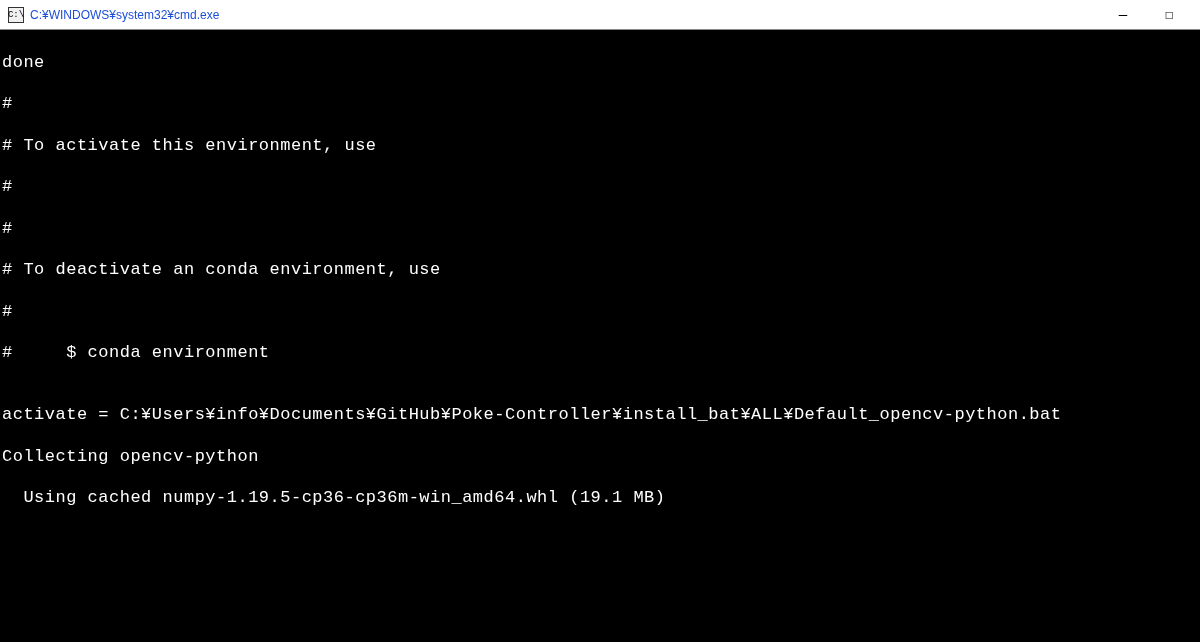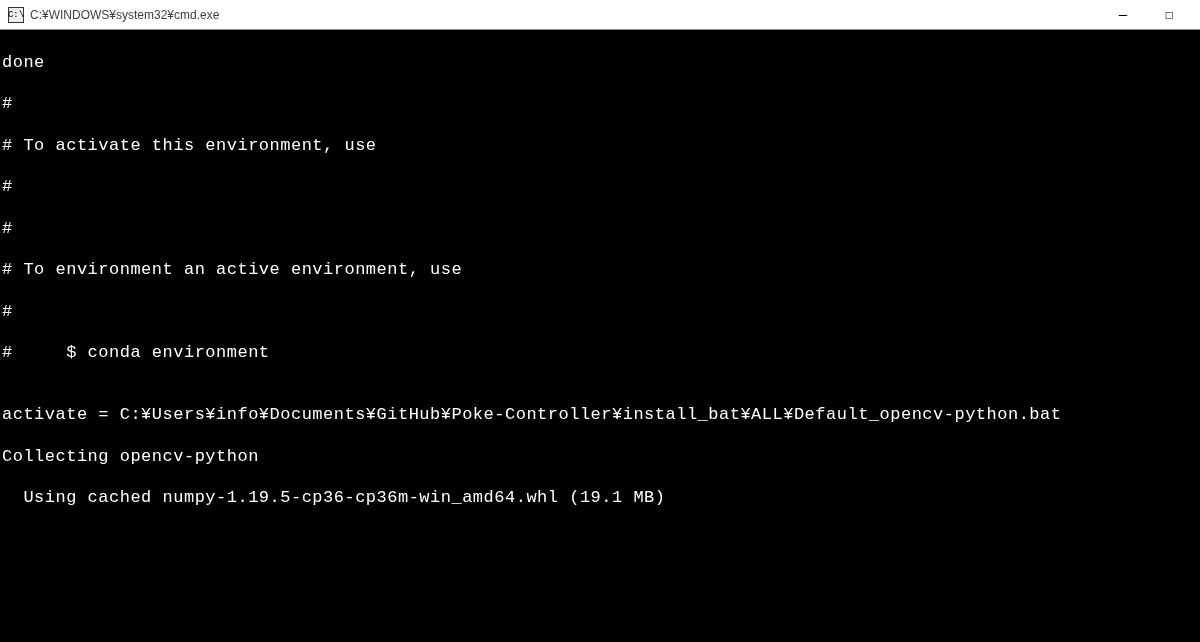--- a/index.html
+++ b/index.html
@@ -29,21 +29,21 @@
       display: inline-flex;
       align-items: center;
       justify-content: center;
       border: 1px solid #333;
       font-size: 9px;
       background: #f0f0f0;
     }
     .titlebar-text {
       font-family: 'Segoe UI', Tahoma, sans-serif;
       font-size: 12px;
-      color: #404040;
+      color: #1d4ed8;
       flex: 1;
     }
     .titlebar-controls {
       display: flex;
       gap: 0;
     }
     .titlebar-btn {
       width: 46px;
       height: 30px;
       display: flex;
@@ -78,21 +78,21 @@
     </div>
   </div>
 </div>
 
 <div class="terminal">
 <div>done</div>
 <div>#</div>
 <div># To activate this environment, use</div>
 <div>#</div>
 <div>#</div>
-<div># To environment an active environment, use</div>
+<div># To deactivate an conda environment, use</div>
 <div>#</div>
 <div>#     $ conda environment</div>
 <div></div>
 <div>activate = C:¥Users¥info¥Documents¥GitHub¥Poke-Controller¥install_bat¥ALL¥Default_opencv-python.bat</div>
 <div>Collecting opencv-python</div>
 <div>  Using cached numpy-1.19.5-cp36-cp36m-win_amd64.whl (19.1 MB)</div>
 
 
 <div></div>
 

